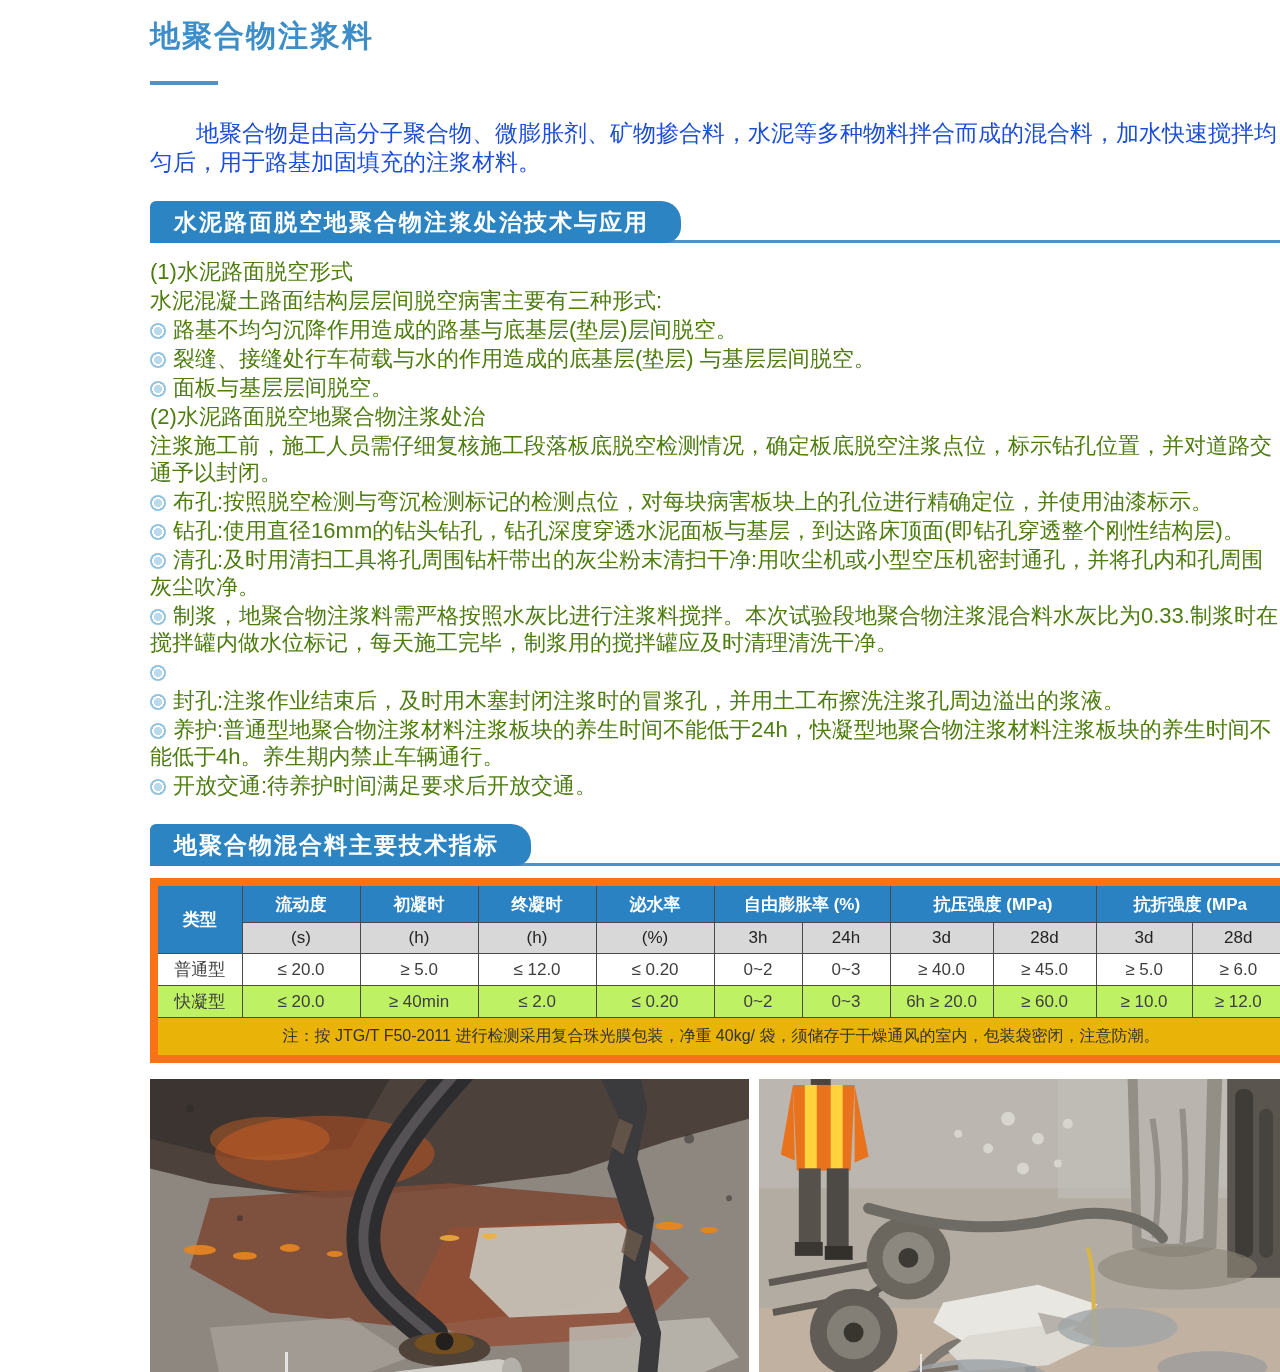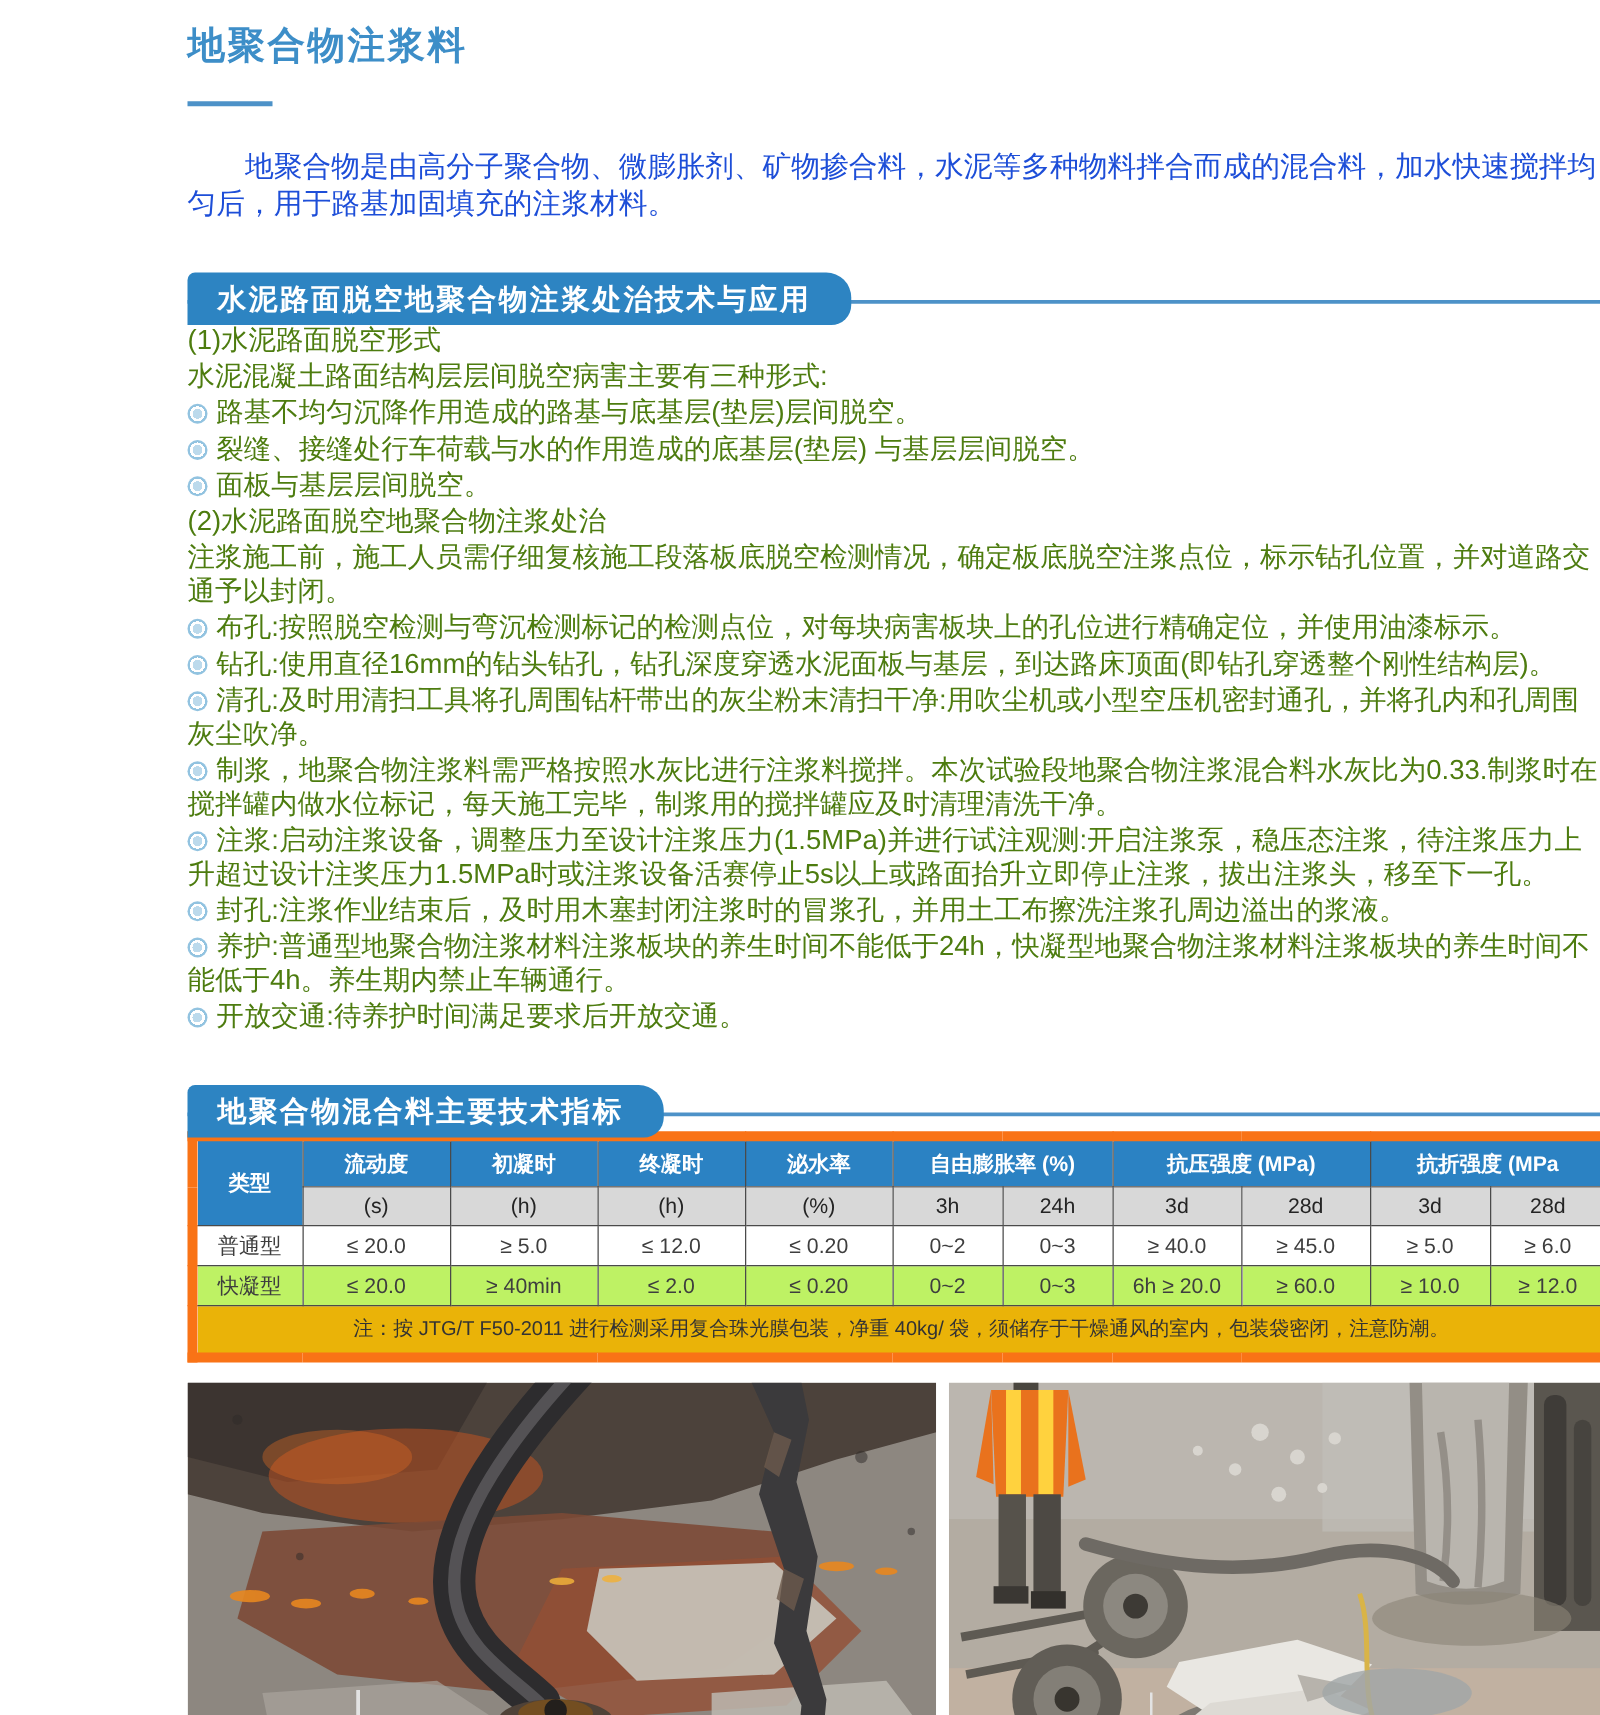--- a/index.html
+++ b/index.html
@@ -10,21 +10,21 @@
   }
   .page{position:absolute;left:150px;top:0;width:1134px;}
   .page-title{font-size:30px;font-weight:bold;color:#3d8ec8;letter-spacing:2px;padding-top:16px;}
   .title-dash{width:68px;height:4px;background:#4d92c8;margin-top:24px;}
   .intro{margin-top:34px;font-size:23px;line-height:29px;text-indent:2em;color:#1d4ed8;}
   .banner-row{position:relative;margin-top:24px;height:42px;}
   .banner-row .underline{position:absolute;left:0;right:2px;bottom:0;height:3px;background:#4d92c8;}
   .banner{
     position:absolute;left:0;top:0;height:42px;background:#2d84c2;color:#ffffff;
     font-size:23px;font-weight:bold;letter-spacing:2px;display:inline-flex;align-items:center;
-    padding:0 32px 0 24px;border-radius:6px 20px 16px 0;margin-top:17px;
+    padding:0 32px 0 24px;border-radius:6px 20px 16px 0;
   }
   .content{margin-top:14px;font-size:22px;line-height:27px;color:#4d7c0f;}
   .content p{margin:0;padding:1px 0;}
   .bullet-ic{
     display:inline-block;width:16px;height:16px;border-radius:50%;
     background:radial-gradient(circle at center,#bcdaec 0 4px,#ffffff 4px 6px,#92c3e0 6px 8px);
     vertical-align:-2px;margin-right:7px;
   }
   table.spec{width:1134px;border-collapse:collapse;margin-top:12px;font-size:17px;table-layout:fixed;border:8px solid #f97316;}
   table.spec th,table.spec td{border:1px solid #4a4a4a;text-align:center;padding:0;overflow:hidden;white-space:nowrap;}
@@ -61,21 +61,21 @@
     <p><span>水泥混凝土路面结构层层间脱空病害主要有三种形式:</span></p>
     <p><span class="bullet-ic"></span><span>路基不均匀沉降作用造成的路基与底基层(垫层)层间脱空。</span></p>
     <p><span class="bullet-ic"></span><span>裂缝、接缝处行车荷载与水的作用造成的底基层(垫层) 与基层层间脱空。</span></p>
     <p><span class="bullet-ic"></span><span>面板与基层层间脱空。</span></p>
     <p><span>(2)水泥路面脱空地聚合物注浆处治</span></p>
     <p><span>注浆施工前，施工人员需仔细复核施工段落板底脱空检测情况，确定板底脱空注浆点位，标示钻孔位置，并对道路交通予以封闭。</span></p>
     <p><span class="bullet-ic"></span><span>布孔:按照脱空检测与弯沉检测标记的检测点位，对每块病害板块上的孔位进行精确定位，并使用油漆标示。</span></p>
     <p><span class="bullet-ic"></span><span>钻孔:使用直径16mm的钻头钻孔，钻孔深度穿透水泥面板与基层，到达路床顶面(即钻孔穿透整个刚性结构层)。</span></p>
     <p><span class="bullet-ic"></span><span>清孔:及时用清扫工具将孔周围钻杆带出的灰尘粉末清扫干净:用吹尘机或小型空压机密封通孔，并将孔内和孔周围灰尘吹净。</span></p>
     <p><span class="bullet-ic"></span><span>制浆，地聚合物注浆料需严格按照水灰比进行注浆料搅拌。本次试验段地聚合物注浆混合料水灰比为0.33.制浆时在搅拌罐内做水位标记，每天施工完毕，制浆用的搅拌罐应及时清理清洗干净。</span></p>
-    <p><span class="bullet-ic"></span><span>注浆:启动注浆设备，调整压力至设计注浆压力(1.5MPa)并进行试注观测:开启注浆泵，稳压态注浆，待注浆压力上升超过设计注奖压力1.5MPa时或注浆设备活赛停止5s以上或路面抬升立即停止注浆，拔出注浆头，移至下一孔。</span></p>
+    <p><span class="bullet-ic"></span></p>
     <p><span class="bullet-ic"></span><span>封孔:注浆作业结束后，及时用木塞封闭注浆时的冒浆孔，并用土工布擦洗注浆孔周边溢出的浆液。</span></p>
     <p><span class="bullet-ic"></span><span>养护:普通型地聚合物注浆材料注浆板块的养生时间不能低于24h，快凝型地聚合物注浆材料注浆板块的养生时间不能低于4h。养生期内禁止车辆通行。</span></p>
     <p><span class="bullet-ic"></span><span>开放交通:待养护时间满足要求后开放交通。</span></p>
   </div>
 
   <div class="banner-row">
     <div class="underline"></div>
     <div class="banner">地聚合物混合料主要技术指标</div>
   </div>
 

